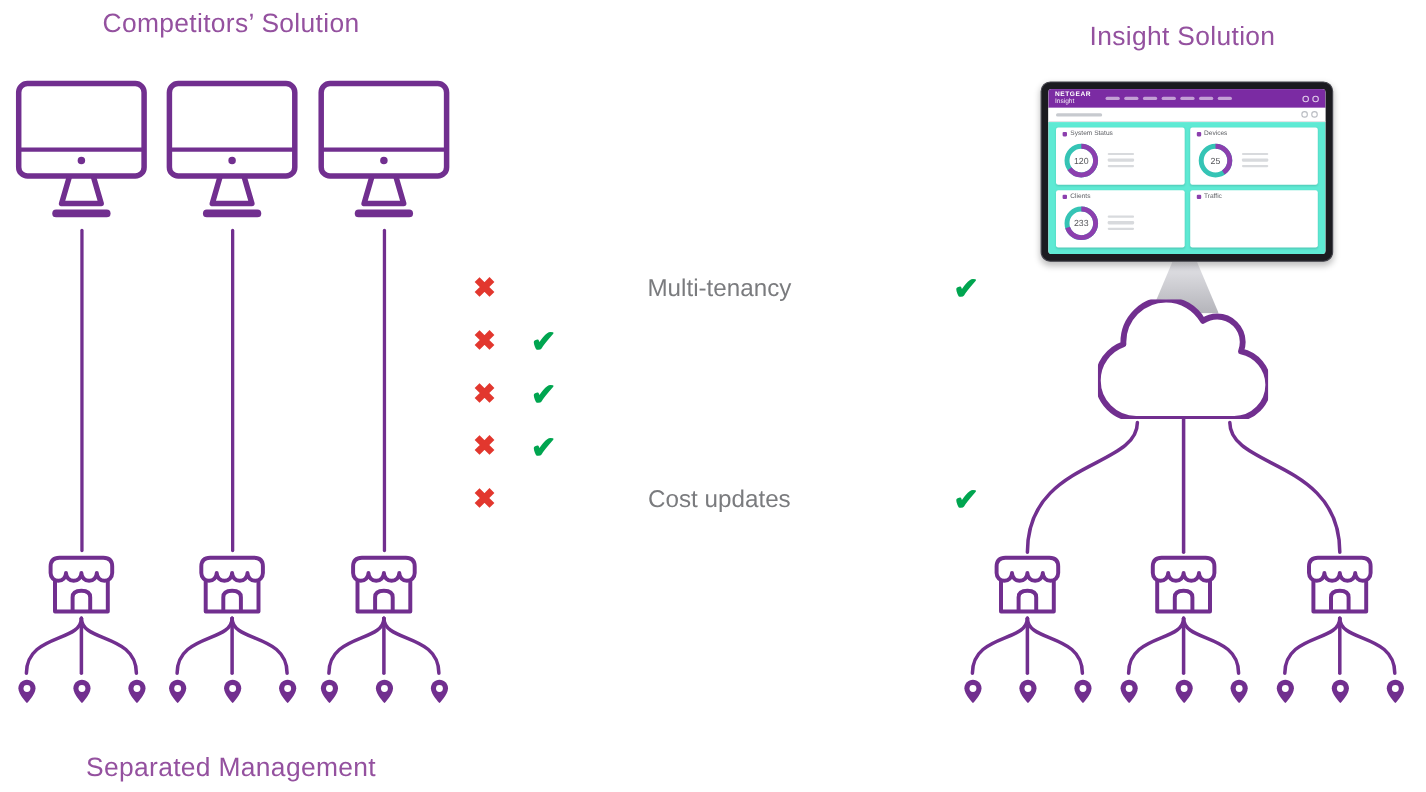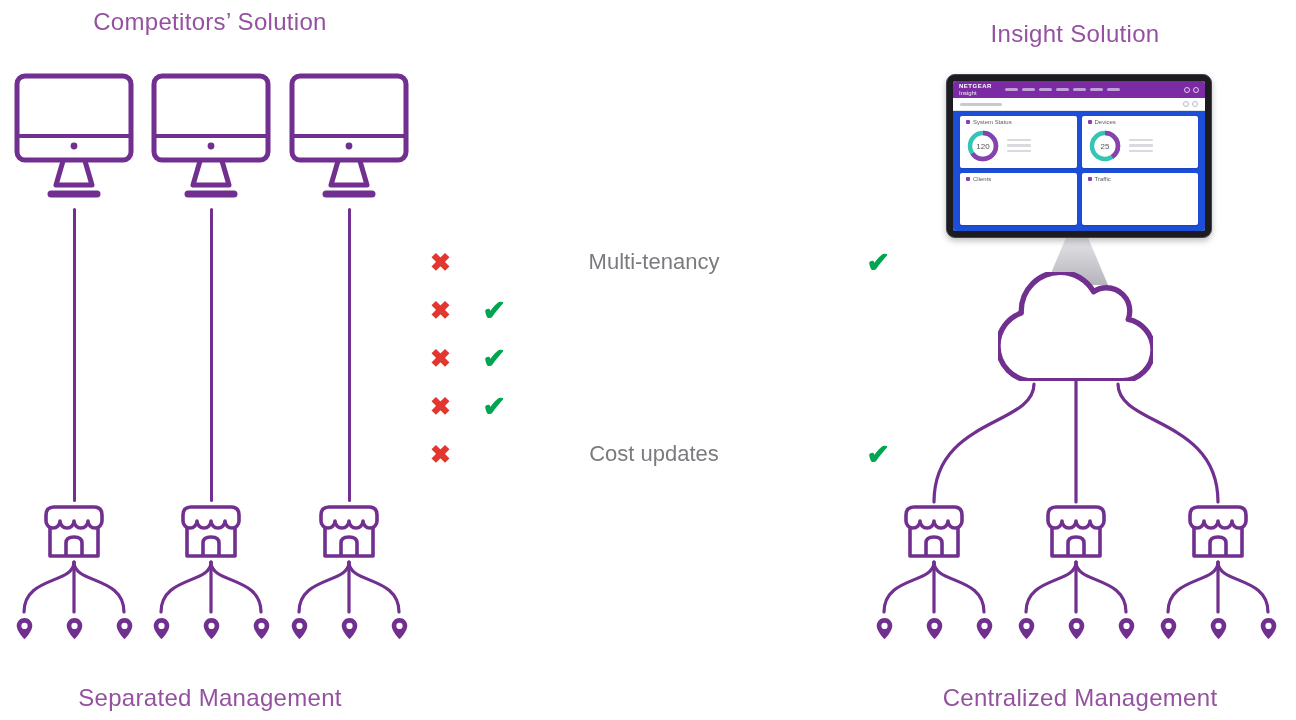--- a/index.html
+++ b/index.html
@@ -31,21 +31,21 @@
   .nav-pills { display:flex; gap:4px; margin-left:8px; flex:1; align-items:center; }
   .nav-pills i { width:13px; height:3px; background:rgba(255,255,255,.55); border-radius:2px; }
   .hdr-icons { display:flex; gap:3px; align-items:center; }
   .hdr-icons i { width:6px; height:6px; border:1px solid rgba(255,255,255,.75); border-radius:50%; }
 
   .dash-sub { height:13px; background:#fff; border-bottom:1px solid #e2e4e7; display:flex; align-items:center; justify-content:space-between; padding:0 7px; flex:0 0 auto; }
   .crumb { width:42px; height:3px; background:#c7cacf; border-radius:2px; }
   .sub-icons { display:flex; gap:3px; }
   .sub-icons i { width:6px; height:6px; border:1px solid #b9bcc2; border-radius:50%; }
 
-  .dash-body { flex:1; background:#1d4ed8; padding:5px 7px 6px 7px; display:grid; grid-template-columns:1fr 1fr; grid-template-rows:1fr 1fr; gap:5px; }
+  .dash-body { flex:1; background:#5eead4; padding:5px 7px 6px 7px; display:grid; grid-template-columns:1fr 1fr; grid-template-rows:1fr 1fr; gap:5px; }
   .card { background:#fff; border-radius:2px; box-shadow:0 1px 2px rgba(0,0,0,.14); padding:3px 6px 2px 6px; display:flex; flex-direction:column; }
   .card-title { font-size:6px; color:#5b5d62; display:flex; align-items:center; gap:3px; white-space:nowrap; }
   .card-title .dot { width:4px; height:4px; border-radius:1px; background:#8c3fae; flex:0 0 auto; }
   .card-main { flex:1; display:flex; align-items:center; gap:7px; }
   .donut-val { font-size:8px; fill:#55565a; font-family:"Liberation Sans",sans-serif; }
   .legend i { display:block; width:24px; height:2.5px; background:#d8dadd; border-radius:1px; margin:3px 0; }
 
   .pin-row { position:absolute; display:flex; gap:33px; }
 </style>
 </head>
@@ -256,20 +256,32 @@
                 <i></i>
                 <i></i>
               </div>
           </div>
         </div>
         <div class="card">
           <div class="card-title">
               <i class="dot"></i>
               <span>Clients</span>
             </div>
+          <div class="card-main">
+            <svg width="34" height="34" viewBox="0 0 34 34">
+              <circle cx="17" cy="17" r="13" fill="none" stroke="#35c4b5" stroke-width="4.5"></circle>
+              <circle cx="17" cy="17" r="13" fill="none" stroke="#8c3fae" stroke-width="4.5" stroke-dasharray="57 25" transform="rotate(-90 17 17)"></circle>
+              <text x="17" y="19.8" text-anchor="middle" class="donut-val">233</text>
+            </svg>
+            <div class="legend">
+                <i></i>
+                <i></i>
+                <i></i>
+              </div>
+          </div>
         </div>
         <div class="card">
           <div class="card-title">
               <i class="dot"></i>
               <span>Traffic</span>
             </div>
         </div>
       </div>
     </div>
   </div>
@@ -321,15 +333,14 @@
         <use href="#sym-pin"></use>
       </svg>
     <svg width="17" height="23">
         <use href="#sym-pin"></use>
       </svg>
     <svg width="17" height="23">
         <use href="#sym-pin"></use>
       </svg>
   </div>
 
-  <div class="abs big-title" style="left:880px; top:684px; width:400px;">Centralized Management</div>
 
 </div>
 
 </body></html>

